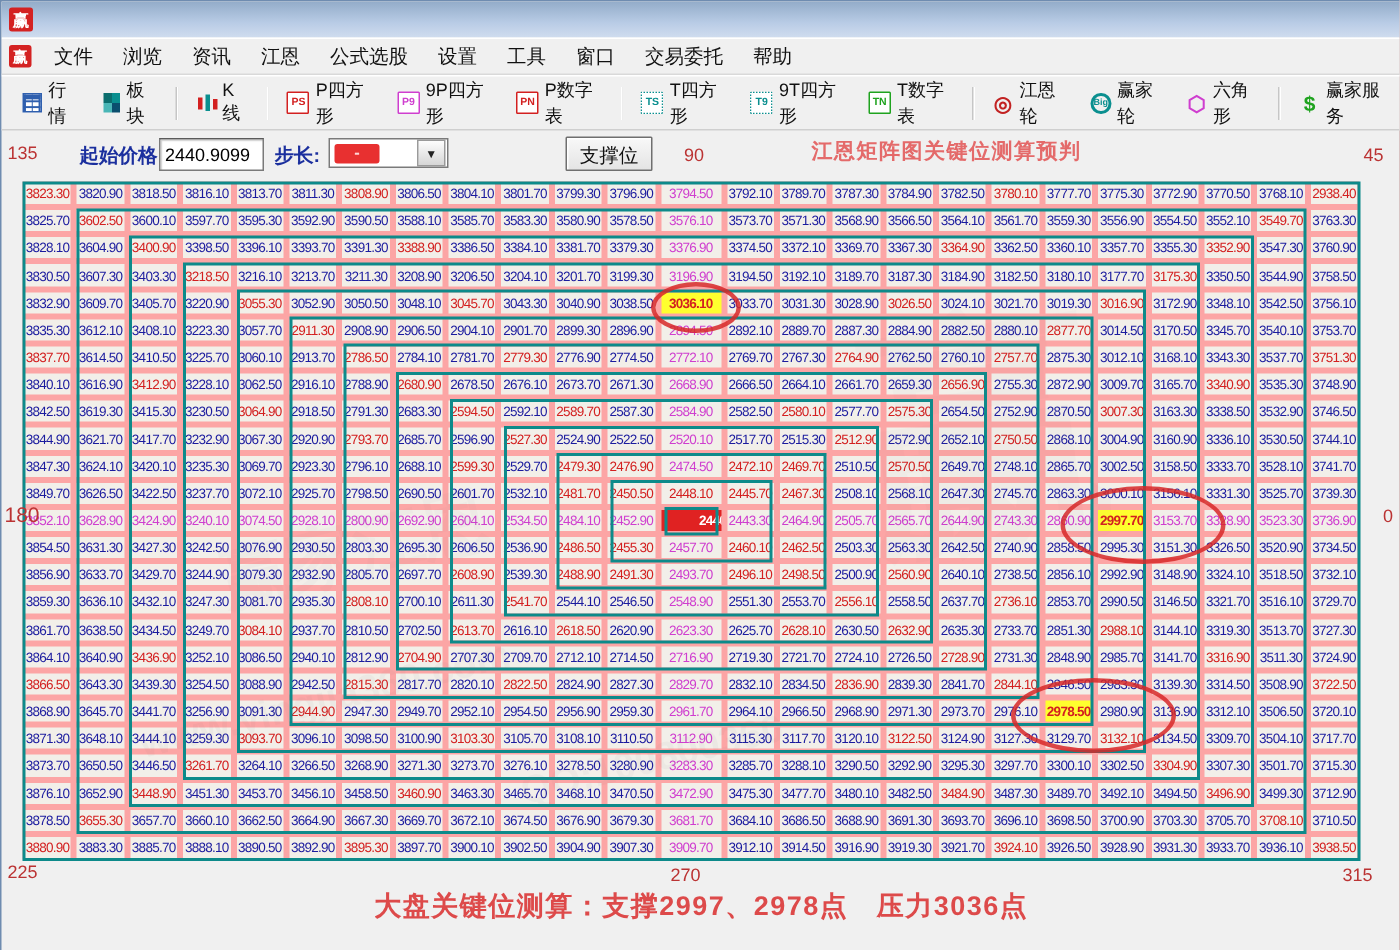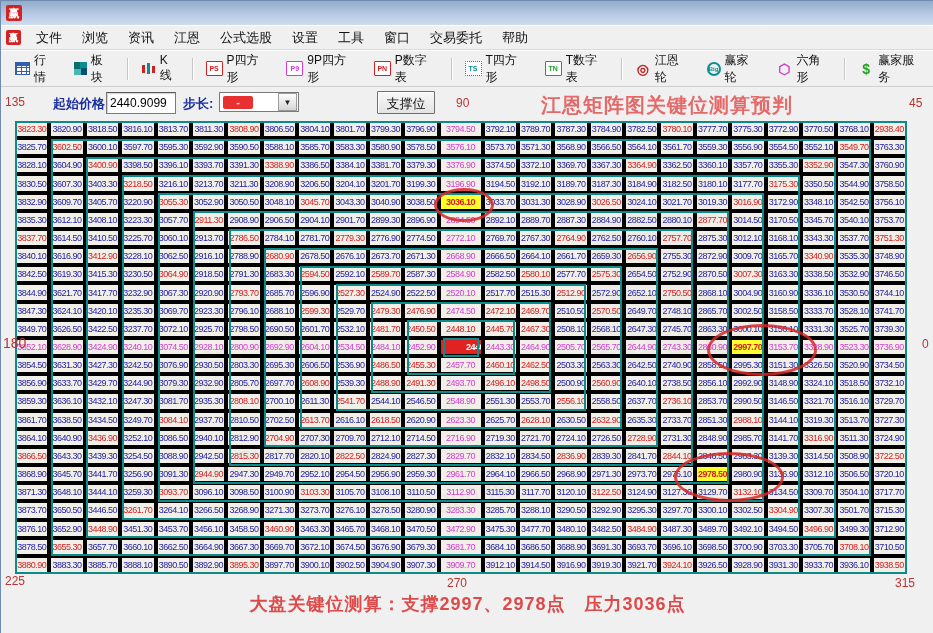--- a/index.html
+++ b/index.html
@@ -31,24 +31,24 @@
   
   .controls{position:absolute;left:0;top:86px;width:933px;height:32px;}
   .angle{position:absolute;color:#bb3333;font-size:12px;}
   .lbl{position:absolute;color:#1b2f9e;font-size:13px;font-weight:bold;}
   .inputbox{position:absolute;height:18px;border:1px solid #7a7a7a;border-top-color:#5a5a5a;background:#fff;font-size:12px;padding:1px 3px;font-family:"Liberation Sans",sans-serif;box-shadow:inset 1px 1px 1px #cfcfcf;}
   .combo{position:absolute;width:80px;height:20px;background:#fff;border:1px solid #7a7a7a;box-sizing:border-box;display:flex;align-items:center;}
   .swatch{width:30px;height:13px;background:#e83030;border-radius:2px;margin-left:3px;color:#ffd6d6;font-size:11px;font-weight:bold;display:flex;align-items:center;justify-content:center;line-height:1;}
   .combo-arrow{margin-left:auto;width:17px;height:16px;background:linear-gradient(#fdfdfd,#d6d6d6);border:1px solid #9a9a9a;display:flex;align-items:center;justify-content:center;font-size:8px;color:#222;margin-right:1px;}
   .pushbtn{position:absolute;height:23px;background:linear-gradient(#f8f8f8,#e4e4e4);border:1px solid #6f6f6f;border-radius:1px;font-size:13px;color:#111;text-align:center;line-height:21px;box-shadow:1px 1px 0 #fff inset;}
   .pushbtn.focused{border:1px solid #2b2b2b;outline:1px dashed #666;outline-offset:-4px;margin-top:36px;}
-  .heading{position:absolute;color:#e46a6a;font-size:20px;font-weight:bold;letter-spacing:1px;}
+  .heading{position:absolute;color:#e46a6a;font-size:14px;font-weight:bold;letter-spacing:1px;}
   
   .gridwrap{position:absolute;left:14px;top:120px;width:891px;height:452px;}
-  #gann-grid{position:absolute;left:0;top:0;width:891px;height:452px;display:grid;grid-template-columns:repeat(25,1fr);grid-template-rows:repeat(25,1fr);gap:4px;padding:1px;box-sizing:border-box;background:#000000;}
+  #gann-grid{position:absolute;left:0;top:0;width:891px;height:452px;display:grid;grid-template-columns:repeat(25,1fr);grid-template-rows:repeat(25,1fr);gap:4px;padding:1px;box-sizing:border-box;background:#fca5a5;}
   .cell{background:#f2efe9;display:flex;align-items:center;justify-content:center;font-size:9px;letter-spacing:-0.5px;white-space:nowrap;overflow:hidden;color:#1b1b9e;}
   .cell.red{color:#d32020;}
   .cell.mag{color:#cf3ecf;}
   .cell.hl{background:#ffff2e;color:#d32020;font-weight:bold;}
   .cell.center{background:#e02222;color:#fff;font-weight:bold;padding-left:40px;}
   .ring{position:absolute;border:2px solid #0d8a8a;pointer-events:none;box-sizing:border-box;}
   .rc{position:absolute;border:3px solid rgba(215,40,40,.85);border-radius:50%;pointer-events:none;}
   .wm{position:absolute;color:rgba(120,120,120,.28);pointer-events:none;white-space:nowrap;font-weight:bold;}
   
   .footer-text{position:absolute;left:0;top:591px;width:933px;text-align:center;color:#dd4a4a;font-size:18px;font-weight:bold;letter-spacing:1px;}
@@ -106,20 +106,24 @@
         <span>9P四方形</span>
       </span>
       <span class="tb-item">
         <span class="tb-icon badge" style="color: rgb(211, 32, 32); border-color: rgb(211, 32, 32);">PN</span>
         <span>P数字表</span>
       </span>
       <span class="tb-sep"></span>
       <span class="tb-item">
         <span class="tb-icon badge" style="color: rgb(10, 143, 143); border-color: rgb(10, 143, 143); border-style: dotted;">TS</span>
         <span>T四方形</span>
+      </span>
+      <span class="tb-item">
+        <span class="tb-icon badge" style="color: rgb(10, 143, 143); border-color: rgb(10, 143, 143); border-style: dotted;">T9</span>
+        <span>9T四方形</span>
       </span>
       <span class="tb-item">
         <span class="tb-icon badge" style="color: rgb(31, 163, 31); border-color: rgb(31, 163, 31);">TN</span>
         <span>T数字表</span>
       </span>
       <span class="tb-sep"></span>
       <span class="tb-item">
         <span class="tb-icon" style="color: rgb(194, 34, 34); font-weight: bold;">◎</span>
         <span>江恩轮</span>
       </span>

